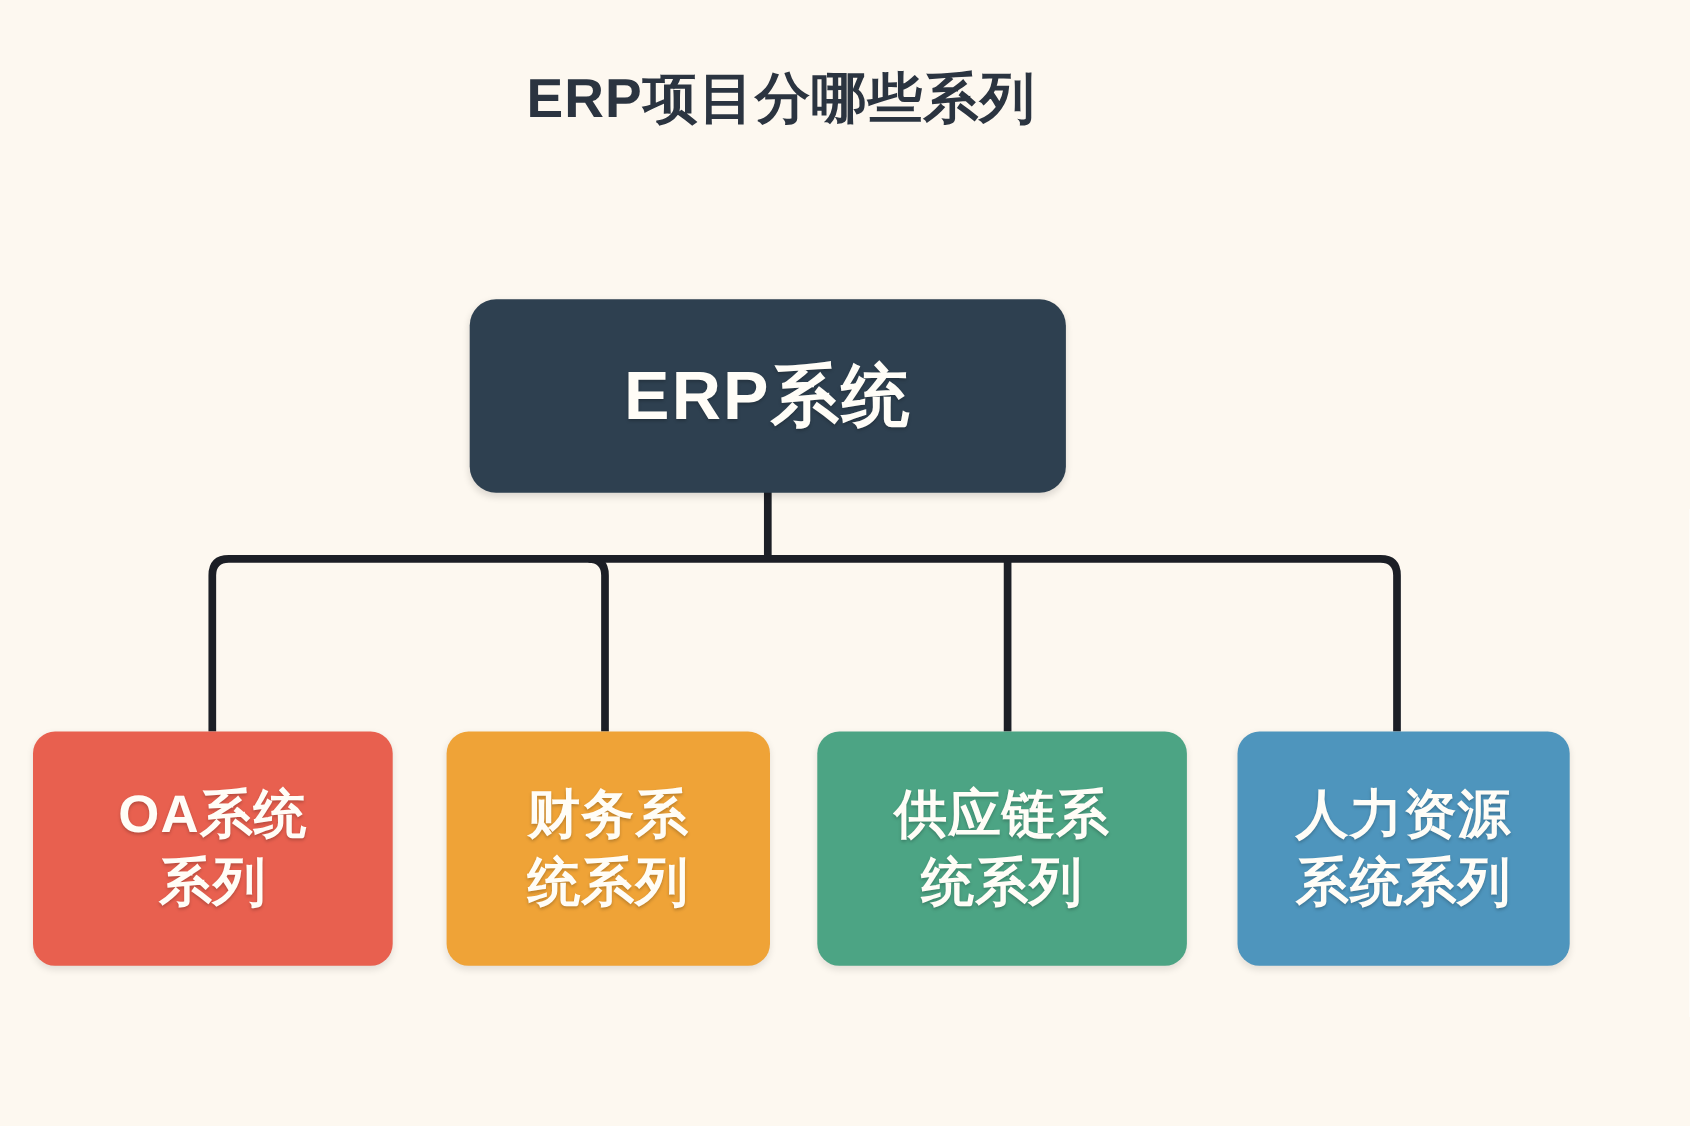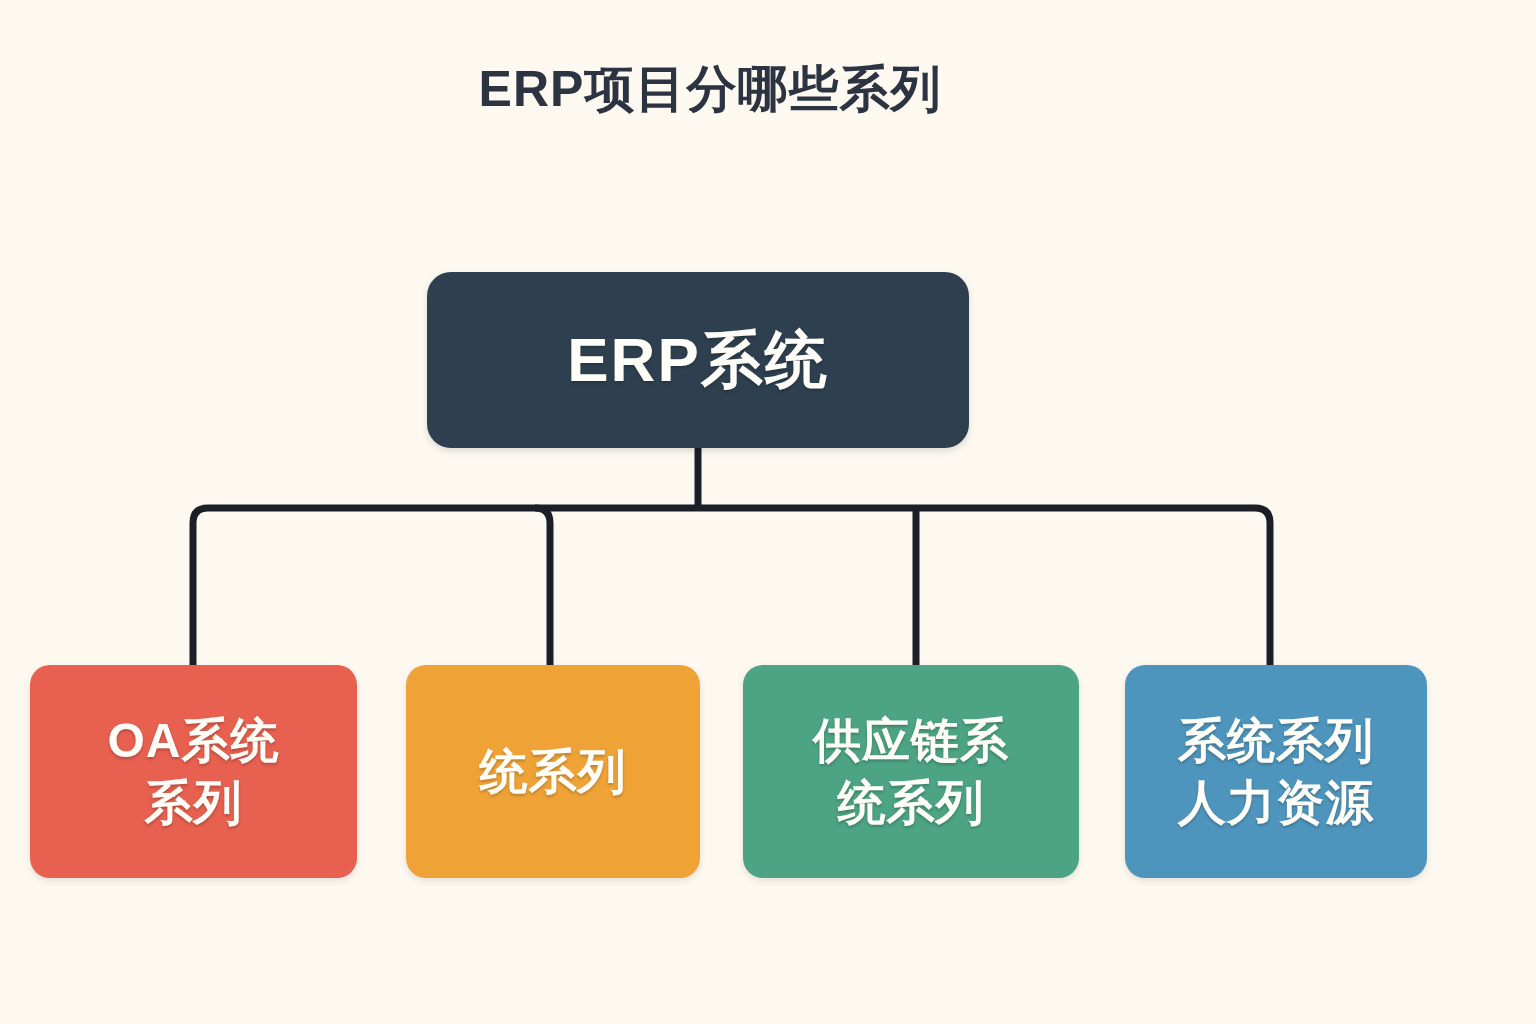--- a/index.html
+++ b/index.html
@@ -100,31 +100,32 @@
 
   <div class="node leaf" id="leaf-0" style="background: rgb(232, 96, 79); color: rgb(255, 253, 247);">
     <span>
       <span class="leaf-text">OA系统</span>
       <span class="leaf-text">系列</span>
     </span>
   </div>
 
   <div class="node leaf" id="leaf-1" style="background: rgb(239, 163, 55); color: rgb(255, 253, 247);">
     <span>
+      <span class="leaf-text">财务系</span>
       <span class="leaf-text">统系列</span>
     </span>
   </div>
 
   <div class="node leaf" id="leaf-2" style="background: rgb(76, 164, 132); color: rgb(255, 253, 247);">
     <span>
       <span class="leaf-text">供应链系</span>
       <span class="leaf-text">统系列</span>
     </span>
   </div>
 
   <div class="node leaf" id="leaf-3" style="background: rgb(78, 149, 189); color: rgb(255, 253, 247);">
     <span>
+      <span class="leaf-text">人力资源</span>
       <span class="leaf-text">系统系列</span>
-      <span class="leaf-text">人力资源</span>
     </span>
   </div>
 
 </div>
 
 </body></html>

